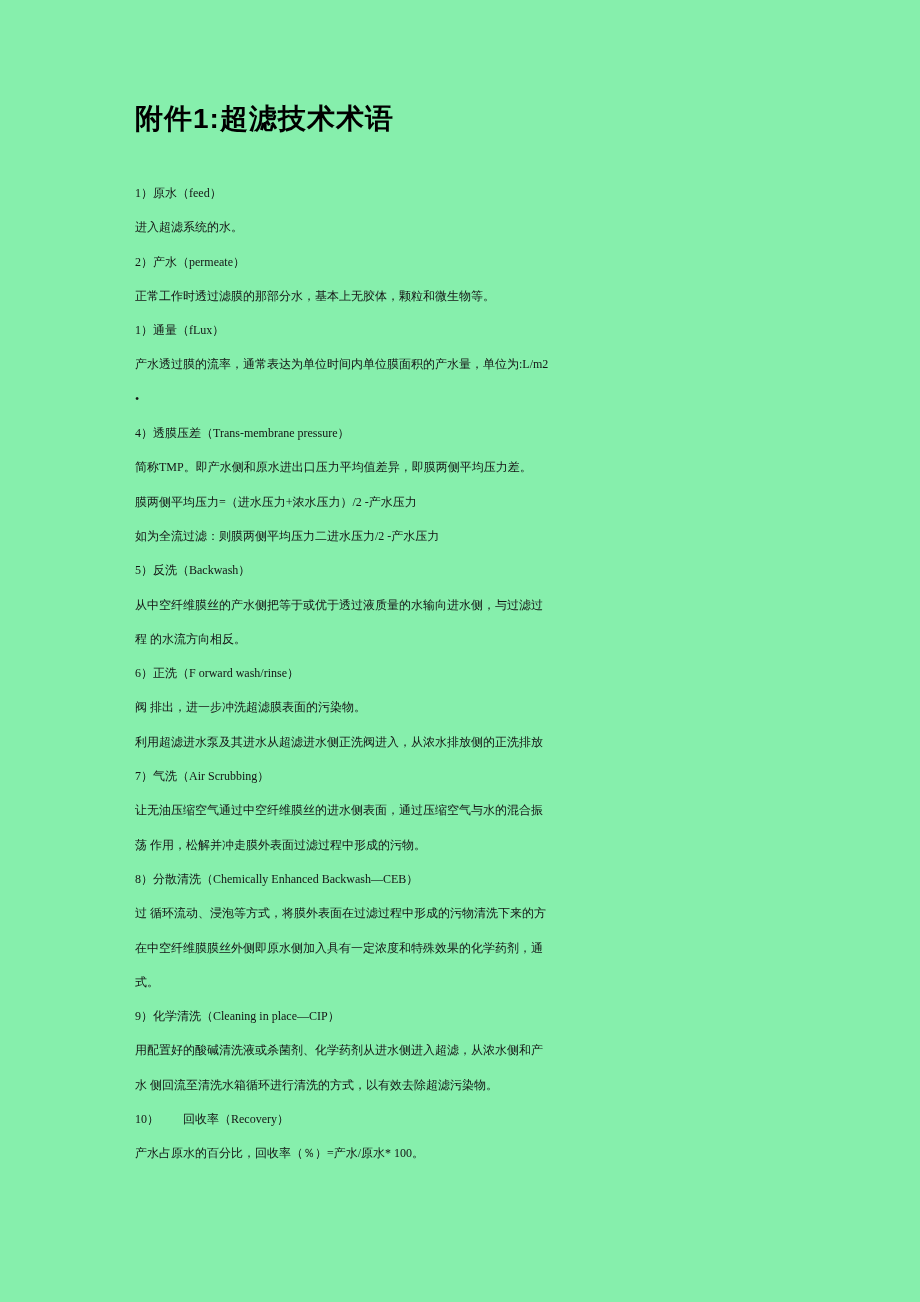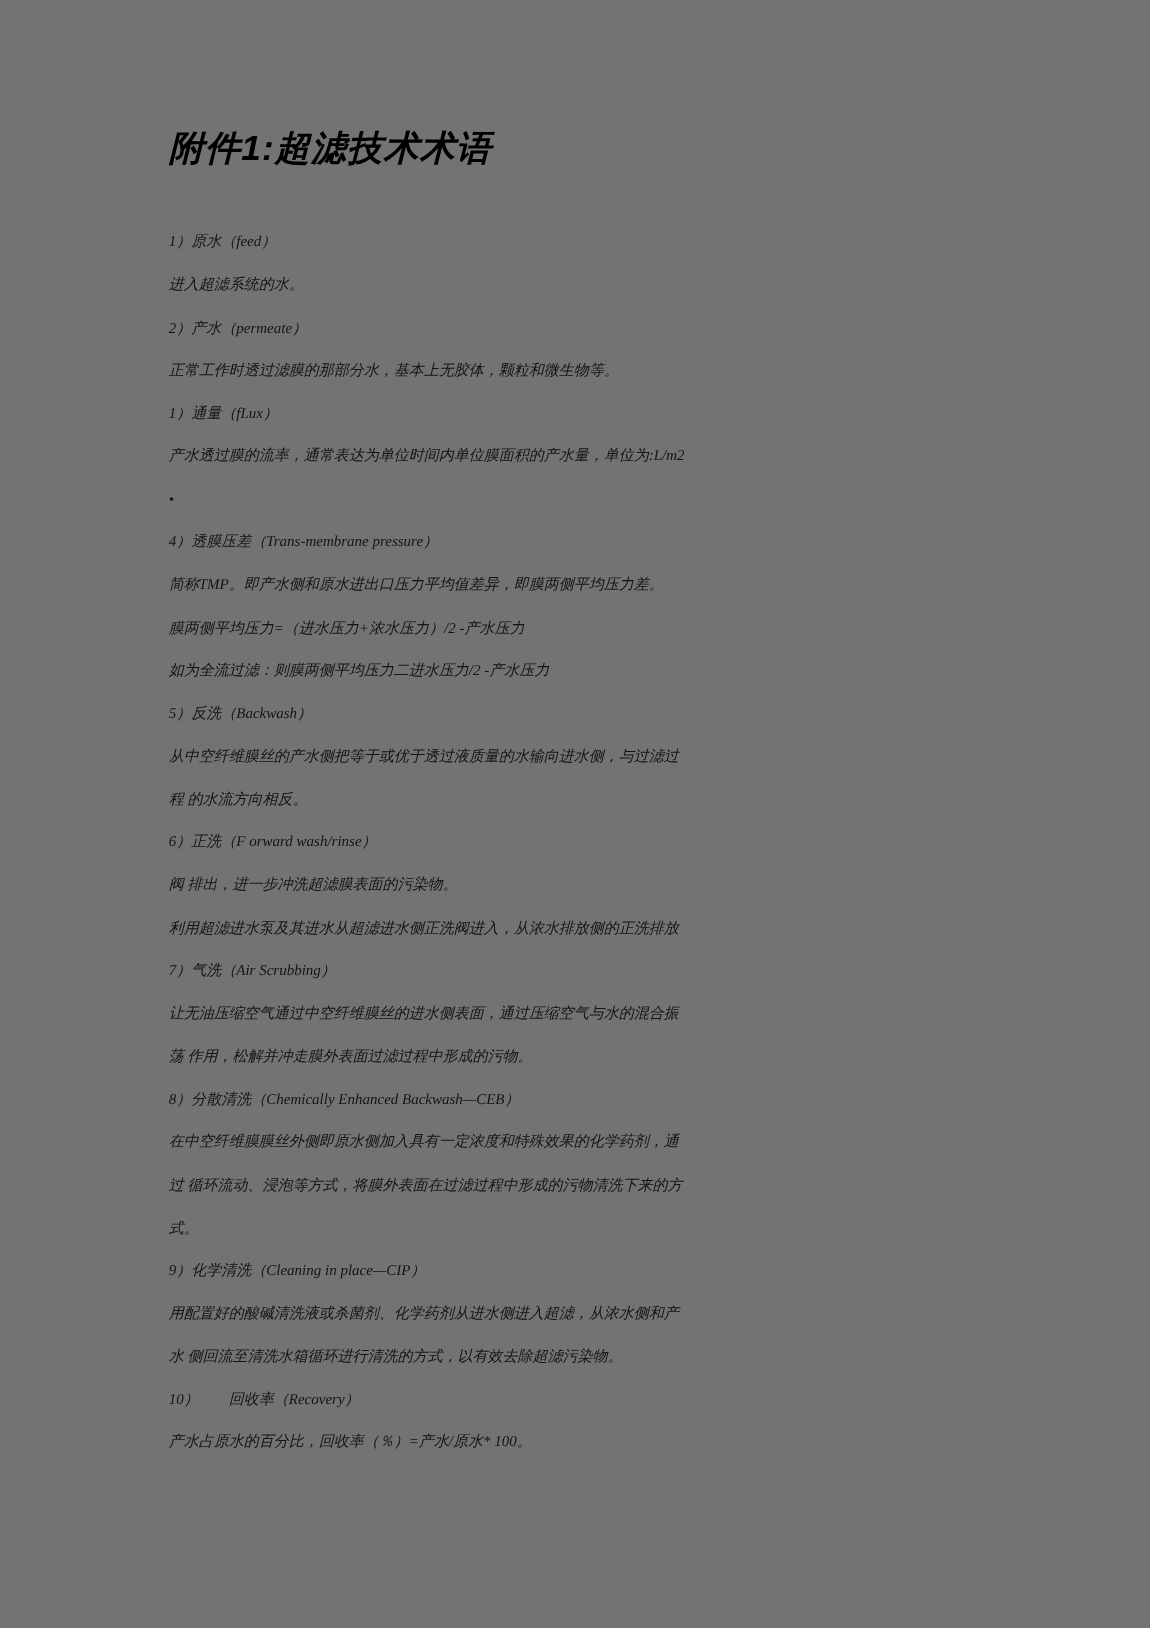--- a/index.html
+++ b/index.html
@@ -8,24 +8,23 @@
     }
     body {
       width: 920px;
       height: 1302px;
       background: #ffffff;
     }
     .page {
       position: relative;
       width: 920px;
       height: 1302px;
-      background: #737373;
+      background: #86efac;
       color: #111111;
       overflow: hidden;
-      font-style: italic;
     }
     .doc-title {
       position: absolute;
       left: 135px;
       top: 103px;
       margin: 0;
       font-family: "Liberation Sans", "DejaVu Sans", sans-serif;
       font-size: 28px;
       line-height: 32px;
       font-weight: 700;
@@ -68,22 +67,22 @@
       <div class="doc-line">5）反洗（Backwash）</div>
       <div class="doc-line">从中空纤维膜丝的产水侧把等于或优于透过液质量的水输向进水侧，与过滤过</div>
       <div class="doc-line">程 的水流方向相反。</div>
       <div class="doc-line">6）正洗（F orward wash/rinse）</div>
       <div class="doc-line">阀 排出，进一步冲洗超滤膜表面的污染物。</div>
       <div class="doc-line">利用超滤进水泵及其进水从超滤进水侧正洗阀进入，从浓水排放侧的正洗排放</div>
       <div class="doc-line">7）气洗（Air Scrubbing）</div>
       <div class="doc-line">让无油压缩空气通过中空纤维膜丝的进水侧表面，通过压缩空气与水的混合振</div>
       <div class="doc-line">荡 作用，松解并冲走膜外表面过滤过程中形成的污物。</div>
       <div class="doc-line">8）分散清洗（Chemically Enhanced Backwash—CEB）</div>
+      <div class="doc-line">过 循环流动、浸泡等方式，将膜外表面在过滤过程中形成的污物清洗下来的方</div>
       <div class="doc-line">在中空纤维膜膜丝外侧即原水侧加入具有一定浓度和特殊效果的化学药剂，通</div>
-      <div class="doc-line">过 循环流动、浸泡等方式，将膜外表面在过滤过程中形成的污物清洗下来的方</div>
       <div class="doc-line">式。</div>
       <div class="doc-line">9）化学清洗（Cleaning in place—CIP）</div>
       <div class="doc-line">用配置好的酸碱清洗液或杀菌剂、化学药剂从进水侧进入超滤，从浓水侧和产</div>
       <div class="doc-line">水 侧回流至清洗水箱循环进行清洗的方式，以有效去除超滤污染物。</div>
       <div class="doc-line">10）　　回收率（Recovery）</div>
       <div class="doc-line">产水占原水的百分比，回收率（％）=产水/原水* 100。</div>
     </div>
 </div>
 
 </body></html>

